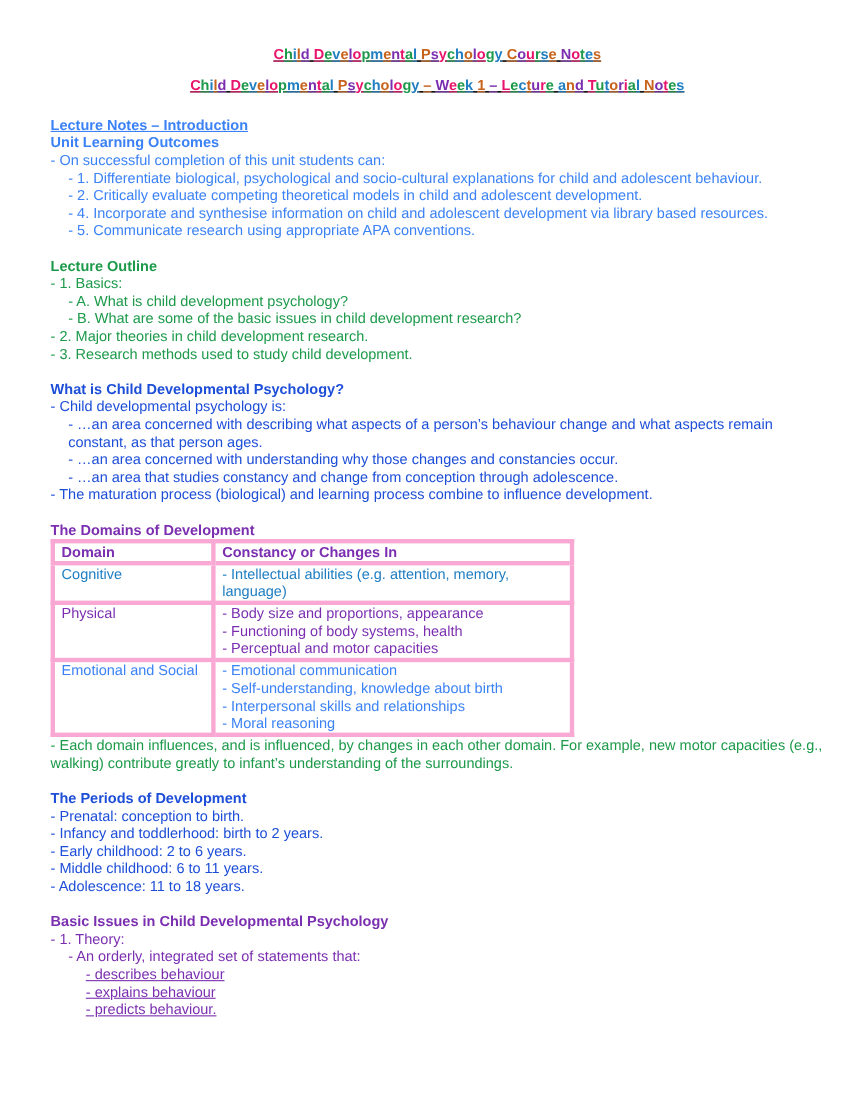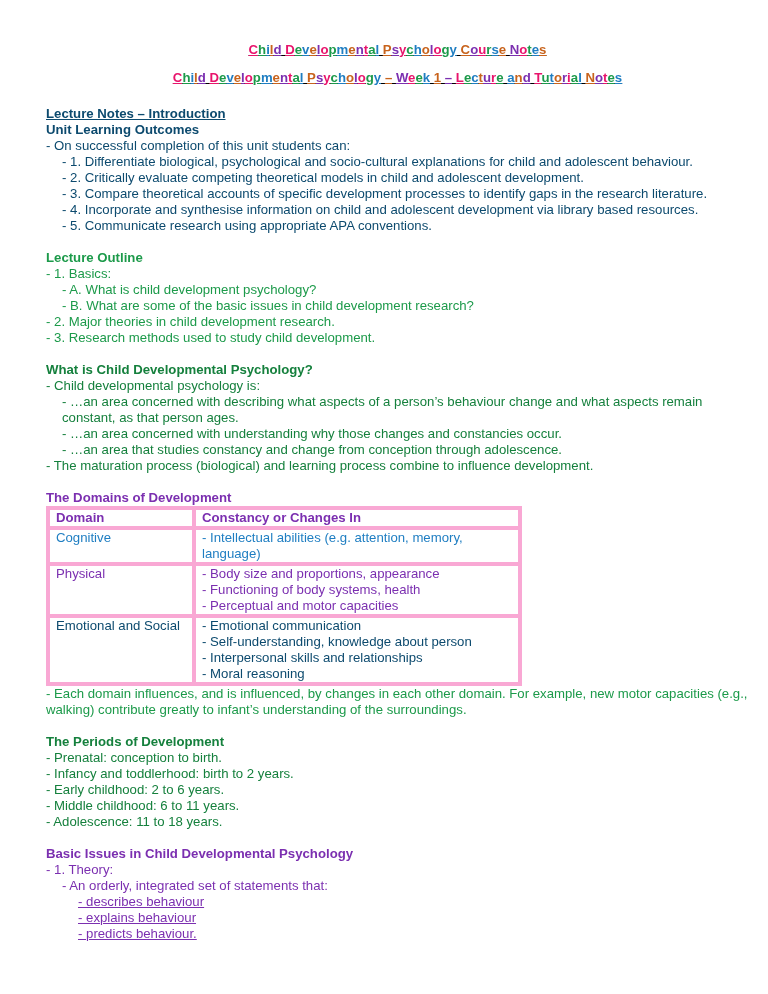--- a/index.html
+++ b/index.html
@@ -12,23 +12,23 @@
   .title-line { text-align: center; font-weight: bold; text-decoration: underline; margin: 0; height: 16px; }
   .title-line + .title-line { margin-top: 12px; }
   .title-line span { text-decoration: underline; }
   .sec { margin-top: 16px; }
   .h { font-weight: bold; }
   .u { text-decoration: underline; }
   .l1 { padding-left: 0; }
   .l2 { padding-left: 16px; }
   .l3 { padding-left: 32px; text-decoration: underline; }
   .l2wrap { padding-left: 16px; }
-  .pink { color: #0c4a6e; }
+  .pink { color: #3b82f6; }
   .green { color: #1c9a4a; }
-  .orange { color: #15803d; }
+  .orange { color: #1d4ed8; }
   .purple { color: #7b2fb0; }
   .blue { color: #1f7ec2; }
   table.domains { border-collapse: collapse; width: 476px; }
   table.domains td { border: 4px solid #f9a8d4; vertical-align: top; padding: 0 6px; }
   table.domains td.c1 { width: 130px; }
   table.domains tr.hdr td { border-bottom: 1px solid #5b5b5b; }
 </style>
 </head>
 <body>
 
@@ -36,21 +36,20 @@
 
   <p class="title-line"><span style="color: rgb(232, 20, 108);">C</span><span style="color: rgb(28, 154, 74);">h</span><span style="color: rgb(31, 126, 194);">i</span><span style="color: rgb(200, 99, 28);">l</span><span style="color: rgb(123, 47, 176);">d</span><span> </span><span style="color: rgb(232, 20, 108);">D</span><span style="color: rgb(28, 154, 74);">e</span><span style="color: rgb(31, 126, 194);">v</span><span style="color: rgb(200, 99, 28);">e</span><span style="color: rgb(123, 47, 176);">l</span><span style="color: rgb(232, 20, 108);">o</span><span style="color: rgb(28, 154, 74);">p</span><span style="color: rgb(31, 126, 194);">m</span><span style="color: rgb(200, 99, 28);">e</span><span style="color: rgb(123, 47, 176);">n</span><span style="color: rgb(232, 20, 108);">t</span><span style="color: rgb(28, 154, 74);">a</span><span style="color: rgb(31, 126, 194);">l</span><span> </span><span style="color: rgb(200, 99, 28);">P</span><span style="color: rgb(123, 47, 176);">s</span><span style="color: rgb(232, 20, 108);">y</span><span style="color: rgb(28, 154, 74);">c</span><span style="color: rgb(31, 126, 194);">h</span><span style="color: rgb(200, 99, 28);">o</span><span style="color: rgb(123, 47, 176);">l</span><span style="color: rgb(232, 20, 108);">o</span><span style="color: rgb(28, 154, 74);">g</span><span style="color: rgb(31, 126, 194);">y</span><span> </span><span style="color: rgb(200, 99, 28);">C</span><span style="color: rgb(123, 47, 176);">o</span><span style="color: rgb(232, 20, 108);">u</span><span style="color: rgb(28, 154, 74);">r</span><span style="color: rgb(31, 126, 194);">s</span><span style="color: rgb(200, 99, 28);">e</span><span> </span><span style="color: rgb(123, 47, 176);">N</span><span style="color: rgb(232, 20, 108);">o</span><span style="color: rgb(28, 154, 74);">t</span><span style="color: rgb(31, 126, 194);">e</span><span style="color: rgb(200, 99, 28);">s</span></p>
   <p class="title-line"><span style="color: rgb(232, 20, 108);">C</span><span style="color: rgb(28, 154, 74);">h</span><span style="color: rgb(31, 126, 194);">i</span><span style="color: rgb(200, 99, 28);">l</span><span style="color: rgb(123, 47, 176);">d</span><span> </span><span style="color: rgb(232, 20, 108);">D</span><span style="color: rgb(28, 154, 74);">e</span><span style="color: rgb(31, 126, 194);">v</span><span style="color: rgb(200, 99, 28);">e</span><span style="color: rgb(123, 47, 176);">l</span><span style="color: rgb(232, 20, 108);">o</span><span style="color: rgb(28, 154, 74);">p</span><span style="color: rgb(31, 126, 194);">m</span><span style="color: rgb(200, 99, 28);">e</span><span style="color: rgb(123, 47, 176);">n</span><span style="color: rgb(232, 20, 108);">t</span><span style="color: rgb(28, 154, 74);">a</span><span style="color: rgb(31, 126, 194);">l</span><span> </span><span style="color: rgb(200, 99, 28);">P</span><span style="color: rgb(123, 47, 176);">s</span><span style="color: rgb(232, 20, 108);">y</span><span style="color: rgb(28, 154, 74);">c</span><span style="color: rgb(31, 126, 194);">h</span><span style="color: rgb(200, 99, 28);">o</span><span style="color: rgb(123, 47, 176);">l</span><span style="color: rgb(232, 20, 108);">o</span><span style="color: rgb(28, 154, 74);">g</span><span style="color: rgb(31, 126, 194);">y</span><span> </span><span style="color: rgb(200, 99, 28);">–</span><span> </span><span style="color: rgb(123, 47, 176);">W</span><span style="color: rgb(232, 20, 108);">e</span><span style="color: rgb(28, 154, 74);">e</span><span style="color: rgb(31, 126, 194);">k</span><span> </span><span style="color: rgb(200, 99, 28);">1</span><span> </span><span style="color: rgb(123, 47, 176);">–</span><span> </span><span style="color: rgb(232, 20, 108);">L</span><span style="color: rgb(28, 154, 74);">e</span><span style="color: rgb(31, 126, 194);">c</span><span style="color: rgb(200, 99, 28);">t</span><span style="color: rgb(123, 47, 176);">u</span><span style="color: rgb(232, 20, 108);">r</span><span style="color: rgb(28, 154, 74);">e</span><span> </span><span style="color: rgb(31, 126, 194);">a</span><span style="color: rgb(200, 99, 28);">n</span><span style="color: rgb(123, 47, 176);">d</span><span> </span><span style="color: rgb(232, 20, 108);">T</span><span style="color: rgb(28, 154, 74);">u</span><span style="color: rgb(31, 126, 194);">t</span><span style="color: rgb(200, 99, 28);">o</span><span style="color: rgb(123, 47, 176);">r</span><span style="color: rgb(232, 20, 108);">i</span><span style="color: rgb(28, 154, 74);">a</span><span style="color: rgb(31, 126, 194);">l</span><span> </span><span style="color: rgb(200, 99, 28);">N</span><span style="color: rgb(123, 47, 176);">o</span><span style="color: rgb(232, 20, 108);">t</span><span style="color: rgb(28, 154, 74);">e</span><span style="color: rgb(31, 126, 194);">s</span></p>
 
   <div class="sec pink" style="margin-top:20px;">
     <div class="h u">Lecture Notes – Introduction</div>
     <div class="h">Unit Learning Outcomes</div>
     <div class="l1">- On successful completion of this unit students can:</div>
     <div class="l2">- 1. Differentiate biological, psychological and socio-cultural explanations for child and adolescent behaviour.</div>
     <div class="l2">- 2. Critically evaluate competing theoretical models in child and adolescent development.</div>
-    <div class="l2">- 3. Compare theoretical accounts of specific development processes to identify gaps in the research literature.</div>
     <div class="l2">- 4. Incorporate and synthesise information on child and adolescent development via library based resources.</div>
     <div class="l2">- 5. Communicate research using appropriate APA conventions.</div>
   </div>
 
   <div class="sec green">
     <div class="h">Lecture Outline</div>
     <div class="l1">- 1. Basics:</div>
     <div class="l2">- A. What is child development psychology?</div>
     <div class="l2">- B. What are some of the basic issues in child development research?</div>
     <div class="l1">- 2. Major theories in child development research.</div>
@@ -85,21 +84,21 @@
         <td class="purple">
           <div>- Body size and proportions, appearance</div>
           <div>- Functioning of body systems, health</div>
           <div>- Perceptual and motor capacities</div>
         </td>
       </tr>
       <tr>
         <td class="c1 pink">Emotional and Social</td>
         <td class="pink">
           <div>- Emotional communication</div>
-          <div>- Self-understanding, knowledge about person</div>
+          <div>- Self-understanding, knowledge about birth</div>
           <div>- Interpersonal skills and relationships</div>
           <div>- Moral reasoning</div>
         </td>
       </tr>
     </tbody>
       </table>
     <div class="green">- Each domain influences, and is influenced, by changes in each other domain. For example, new motor capacities (e.g., walking) contribute greatly to infant’s understanding of the surroundings.</div>
   </div>
 
   <div class="sec orange">

